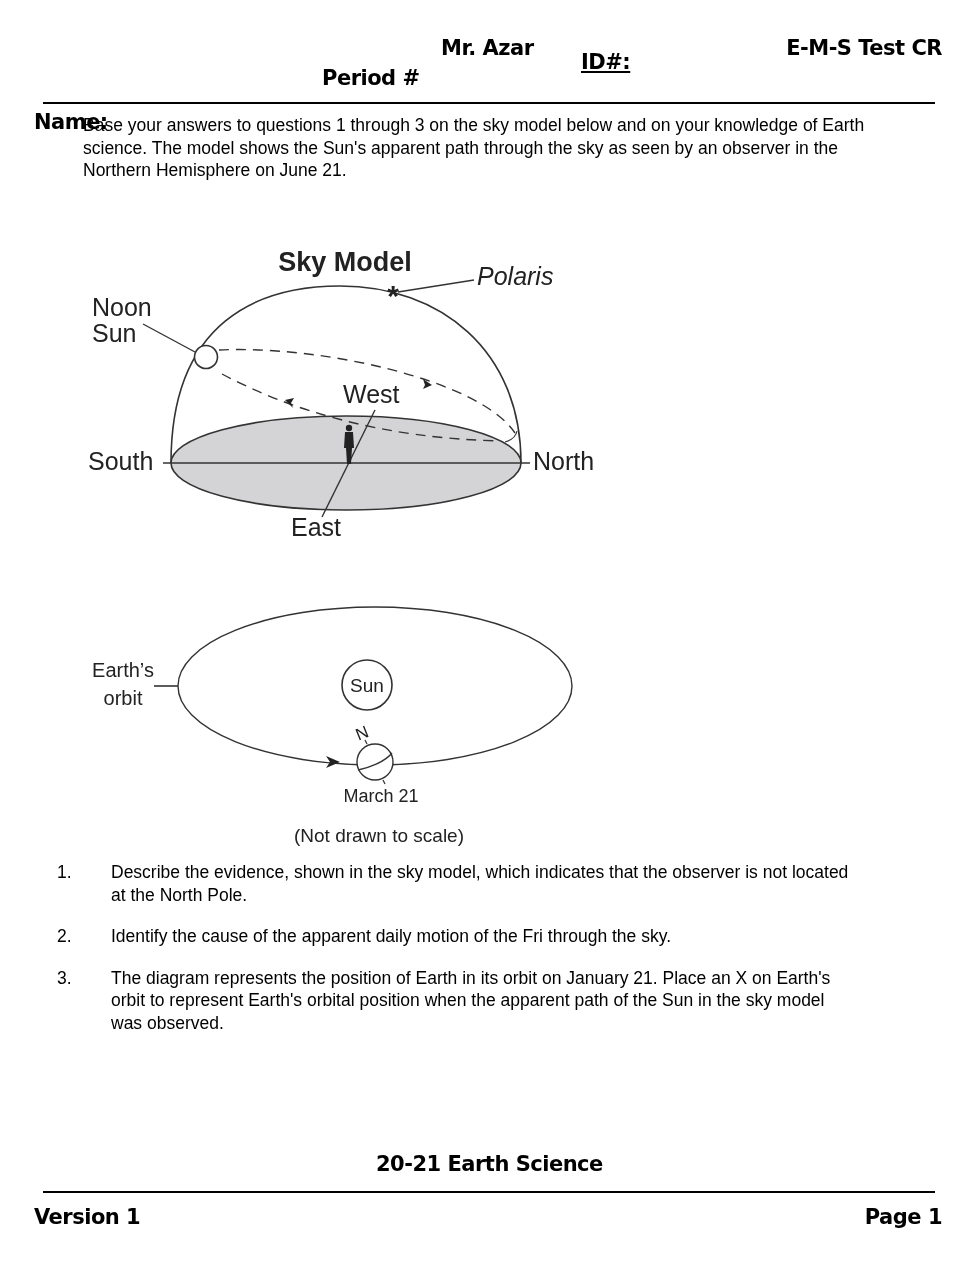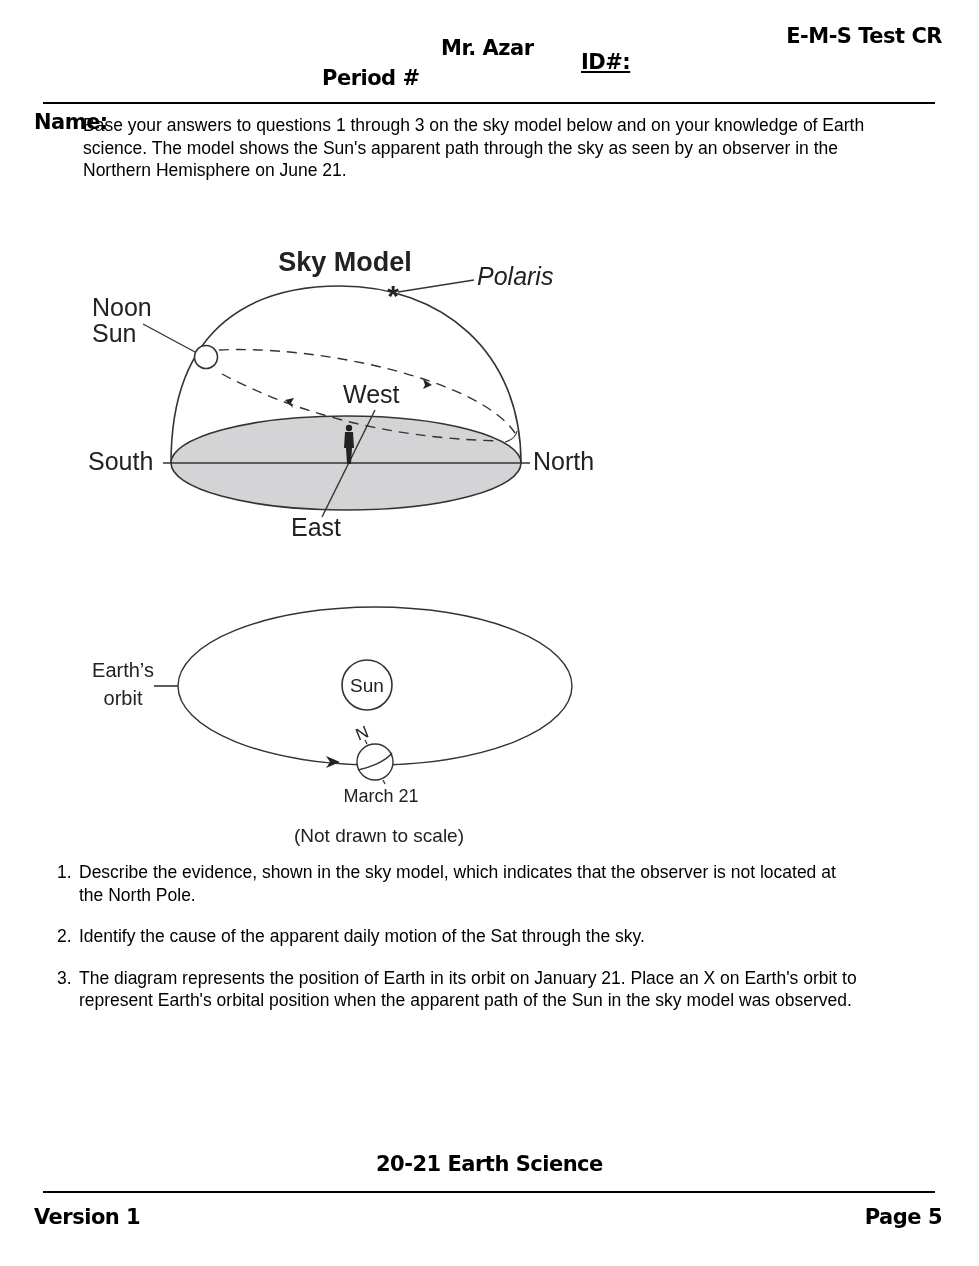--- a/index.html
+++ b/index.html
@@ -54,30 +54,31 @@
     .q {
       display: flex;
       margin-bottom: 19px;
     }
     .q .num {
       width: 22px;
       flex: 0 0 22px;
     }
     .q .text {
       flex: 1;
+      margin-left: 32px;
     }
     svg text {
       font-family: "Liberation Sans", sans-serif;
     }
   </style>
 </head>
 <body>
 
 <div class="hdr" style="left:441px; top:36px;text-align:center;">Mr. Azar</div>
-<div class="hdr" style="right:37px; top:24px;">E-M-S Test CR</div>
+<div class="hdr" style="right:37px; top:36px;">E-M-S Test CR</div>
 <div class="hdr" style="left:34px; top:66px;margin-top:44px;">Name:</div>
 <div class="hdr" style="left:322px; top:66px;">Period #</div>
 <div class="hdr" style="left:581px; top:50px;text-decoration:underline;">ID#:</div>
 <div class="rule" style="left:43px; top:102px; width:892px;"></div>
 
 <div class="intro">Base your answers to questions 1 through 3 on the sky model below and on your knowledge of Earth science. The model shows the Sun's apparent path through the sky as seen by an observer in the Northern Hemisphere on June 21.</div>
 
 <svg class="fig" width="979" height="1266" viewBox="0 0 979 1266">
   <defs>
     <marker id="arrowhead" viewBox="0 0 10 10" refX="5" refY="5" markerWidth="8" markerHeight="8" orient="auto-start-reverse">
@@ -147,24 +148,24 @@
   </g>
 </svg>
 
 <div class="questions">
   <div class="q">
     <span class="num">1.</span>
     <span class="text">Describe the evidence, shown in the sky model, which indicates that the observer is not located at the North Pole.</span>
   </div>
   <div class="q">
     <span class="num">2.</span>
-    <span class="text">Identify the cause of the apparent daily motion of the Sat through the sky.</span>
+    <span class="text">Identify the cause of the apparent daily motion of the Fri through the sky.</span>
   </div>
   <div class="q">
     <span class="num">3.</span>
     <span class="text">The diagram represents the position of Earth in its orbit on January 21. Place an X on Earth's orbit to represent Earth's orbital position when the apparent path of the Sun in the sky model was observed.</span>
   </div>
 </div>
 
 <div class="rule" style="left:43px; top:1191px; width:892px;"></div>
 <div class="hdr" style="left:34px; top:1205px;text-align:right;">Version 1</div>
 <div class="hdr" style="left:376px; top:1152px;">20-21 Earth Science</div>
-<div class="hdr" style="right:37px; top:1205px;">Page 5</div>
+<div class="hdr" style="right:37px; top:1205px;">Page 1</div>
 
 </body></html>

